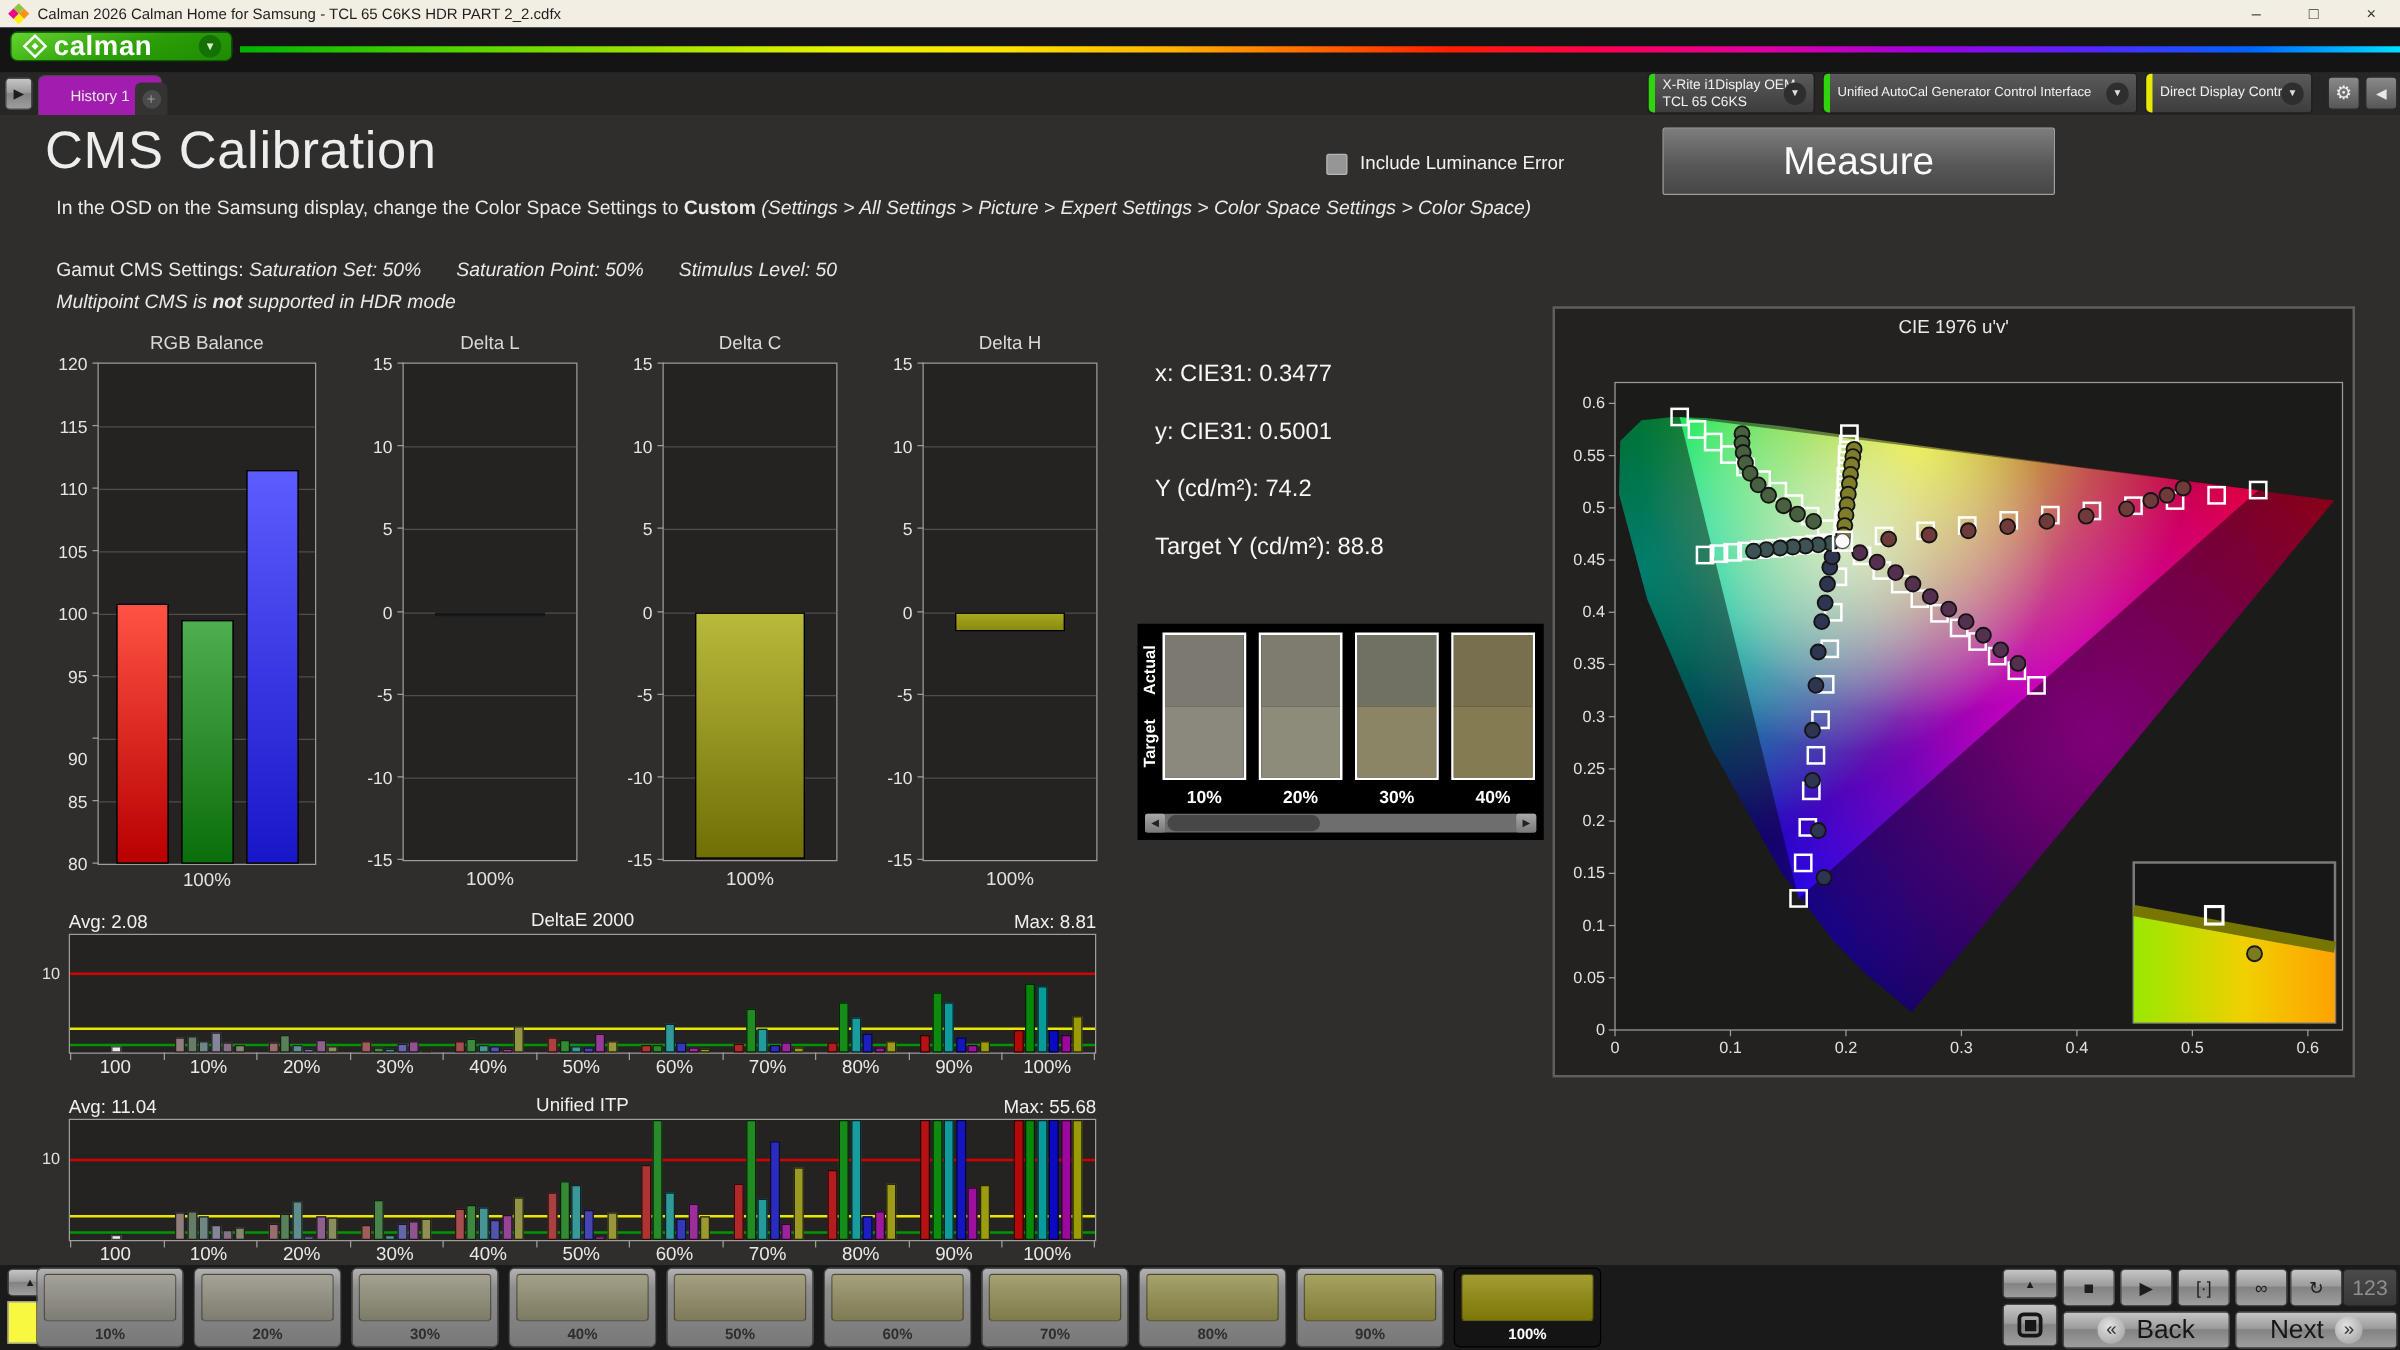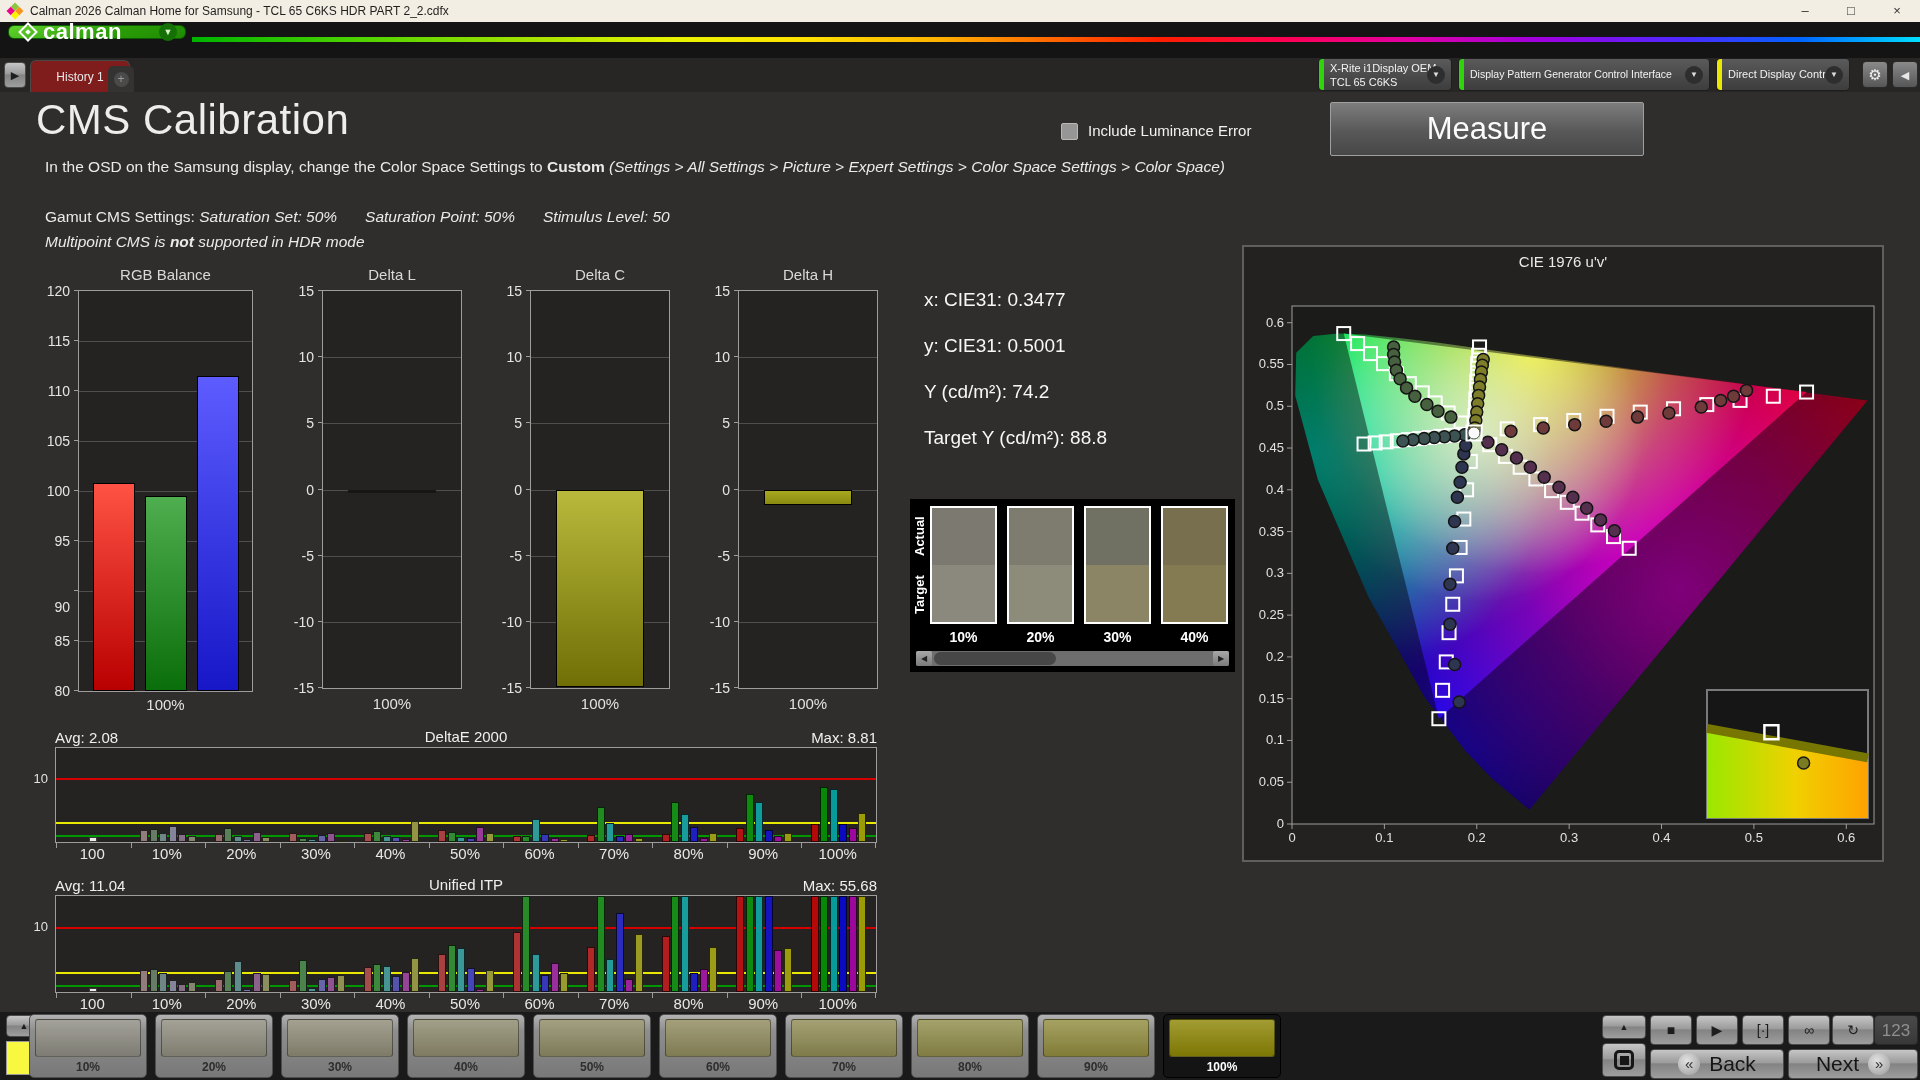--- a/index.html
+++ b/index.html
@@ -9,33 +9,33 @@
 
   
   #titlebar { position:absolute; left:0; top:0; width:1920px; height:22px; background:#f2eee3;padding-left:19px; }
   #app-icon { position:absolute; left:9px; top:5px; width:12px; height:12px; transform:rotate(45deg); display:grid; grid-template-columns:6px 6px; grid-template-rows:6px 6px; }
   #app-icon span { width:6px; height:6px; }
   #titlebar-text { position:absolute; left:30px; top:0; height:22px; line-height:22px; font-size:12px; color:#201f1e; }
   .winbtn { position:absolute; top:0; width:46px; height:22px; text-align:center; line-height:22px; font-size:13px; color:#333; }
 
   
   #logobar { position:absolute; left:0; top:22px; width:1920px; height:36px; background:#141414; }
-  #logo-btn { position:absolute; left:8px; top:3px; width:178px; height:14px; border-radius:6px; border:1px solid #0b5c00; background:linear-gradient(160deg,#63d32e,#2b9e07 55%,#1f8a04); display:flex; align-items:center; padding:0 8px; }
+  #logo-btn { position:absolute; left:8px; top:3px; width:178px; height:24px; border-radius:6px; border:1px solid #0b5c00; background:linear-gradient(160deg,#63d32e,#2b9e07 55%,#1f8a04); display:flex; align-items:center; padding:0 8px; }
   #logo-diamond { width:14px; height:14px; border:2px solid #fff; transform:rotate(45deg); margin:0 8px 0 4px; position:relative; }
   #logo-diamond::after { content:""; position:absolute; left:3px; top:3px; width:4px; height:4px; background:#fff; }
   #logo-text { color:#fff; font-size:22px; font-weight:bold; letter-spacing:.5px; flex:1; }
   #logo-dd { width:18px; height:18px; border-radius:50%; background:#157005; color:#d8f5c8; font-size:9px; text-align:center; line-height:18px; }
   #rainbow { position:absolute; left:192px; right:0; top:15px; height:5px;
     background:linear-gradient(90deg,#00b400 0%,#52d400 10%,#a8e400 20%,#e8f400 28%,#ffe400 35%,#ffb400 43%,#ff6400 50%,#ff1e00 56%,#ff0050 63%,#e400a0 70%,#a000e0 78%,#5028ff 86%,#0064ff 93%,#00e0ff 100%); }
 
   
   #tabrow { position:absolute; left:0; top:58px; width:1920px; height:34px; background:#272625; }
   .metal { background:linear-gradient(180deg,#c6c6c6,#9c9c9c 45%,#838383 50%,#9e9e9e); border:1px solid #4a4a4a; border-radius:4px; }
   #nav-btn { position:absolute; left:4px; top:4px; width:22px; height:26px; text-align:center; line-height:25px; font-size:11px; color:#1e1e1e; }
-  #tab-history { position:absolute; left:30px; top:2px; width:100px; height:32px; background:#7f1d1d; border:1px solid #4a4948; border-bottom:none; border-radius:6px 6px 0 0; color:#e8e8e8; font-size:12px; text-align:center; line-height:32px; }
+  #tab-history { position:absolute; left:30px; top:2px; width:100px; height:32px; background:#a21caf; border:1px solid #4a4948; border-bottom:none; border-radius:6px 6px 0 0; color:#e8e8e8; font-size:12px; text-align:center; line-height:32px; }
   #tab-plus { position:absolute; left:108px; top:8px; width:26px; height:26px; background:#343332; border-radius:5px 5px 0 0; display:flex; align-items:center; justify-content:center; }
   #tab-plus span { width:15px; height:15px; border-radius:50%; background:#4a4a4a; color:#999; font-size:12px; line-height:15px; text-align:center; }
   .device { position:absolute; top:0; height:33px; background:linear-gradient(180deg,#5a5a5a,#3d3d3d); border:1px solid #1e1e1e; border-radius:4px; color:#f2f2f2; }
   .dev-bar { position:absolute; left:0; top:0; bottom:0; width:5px; border-radius:4px 0 0 4px; }
   .dev-dd { position:absolute; right:6px; top:50%; transform:translateY(-50%); width:18px; height:18px; border-radius:50%; background:#2e2e2e; color:#ddd; font-size:8px; text-align:center; line-height:18px; }
   #dev1 { left:1318px; width:134px; font-size:11px; }
   #dev1 .l1 { position:absolute; left:11px; top:3px; } #dev1 .l2 { position:absolute; left:11px; top:17px; }
   #dev2 { left:1458px; width:252px; font-size:10.5px; line-height:31px; padding-left:11px; }
   #dev3 { left:1716px; width:134px; font-size:11px; line-height:31px; padding-left:11px; }
   #gear-btn { position:absolute; left:1862px; top:3px; width:26px; height:27px; text-align:center; line-height:26px; font-size:15px; color:#f0f0f0; background:linear-gradient(180deg,#8a8a8a,#565656); border:1px solid #2a2a2a; border-radius:4px; }
@@ -137,21 +137,21 @@
         <span>+</span>
       </div>
 
     <div id="dev1" class="device">
       <span class="dev-bar" style="background: rgb(47, 212, 10);"></span>
       <span class="l1">X-Rite i1Display OEM</span>
       <span class="l2">TCL 65 C6KS</span>
       <span class="dev-dd">▼</span>
     </div>
     <div id="dev2" class="device">
-      <span class="dev-bar" style="background: rgb(47, 212, 10);"></span><span>Display Pattern Generator Control Interface</span>
+      <span class="dev-bar" style="background: rgb(47, 212, 10);"></span><span>Unified AutoCal Generator Control Interface</span>
       <span class="dev-dd">▼</span>
     </div>
     <div id="dev3" class="device">
       <span class="dev-bar" style="background: rgb(232, 232, 0);"></span><span>Direct Display Control</span>
       <span class="dev-dd">▼</span>
     </div>
     <div id="gear-btn">⚙</div>
     <div id="collapse-btn">◀</div>
   </div>
 

